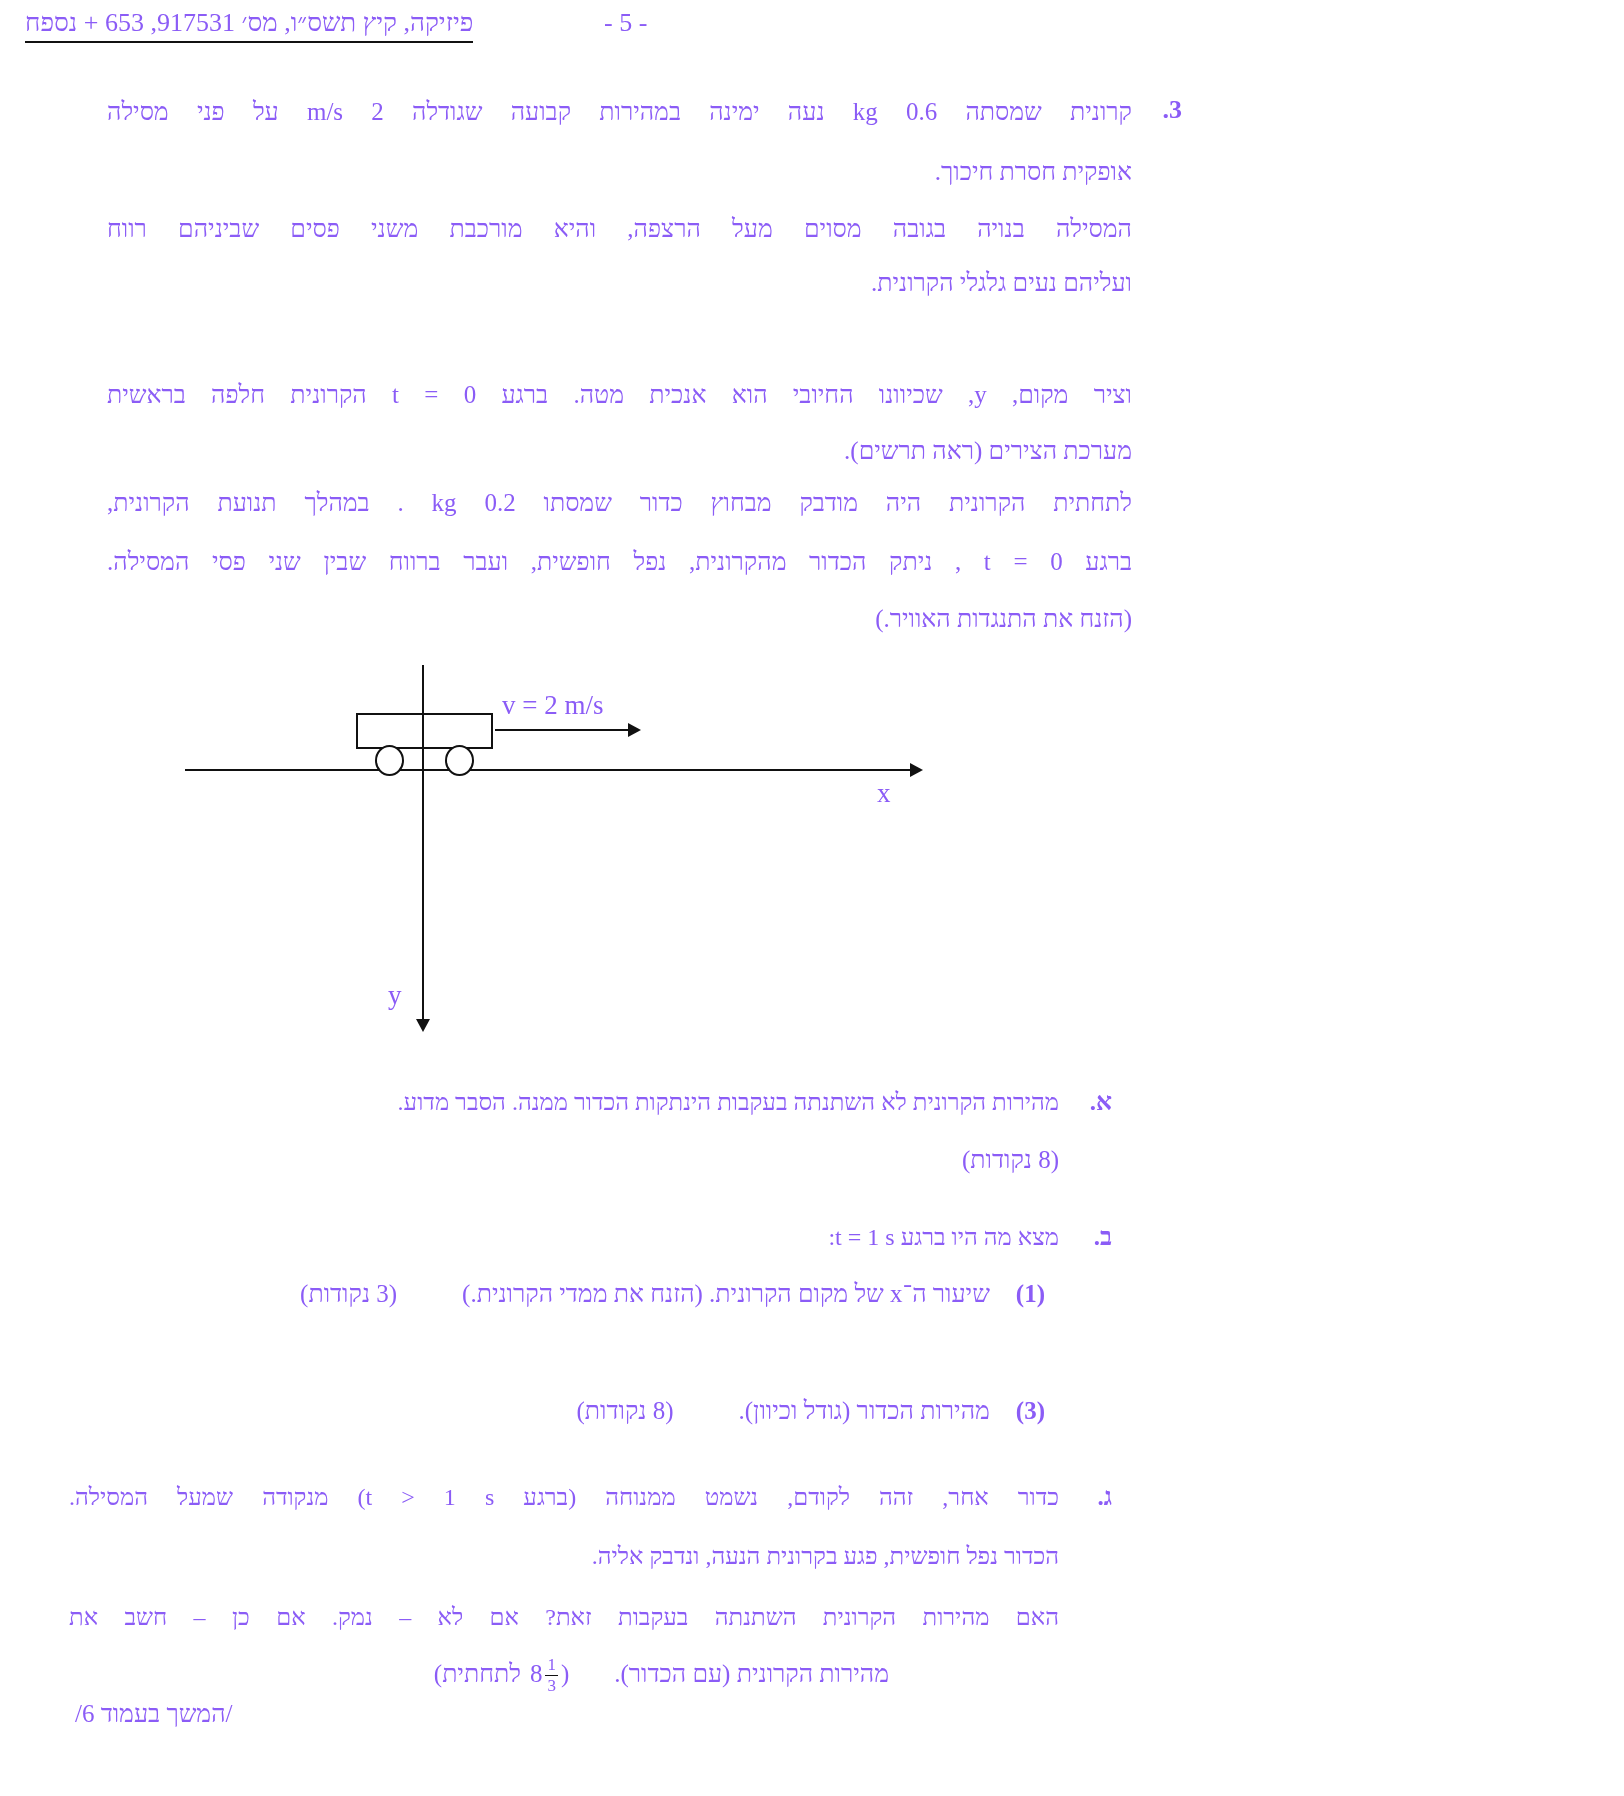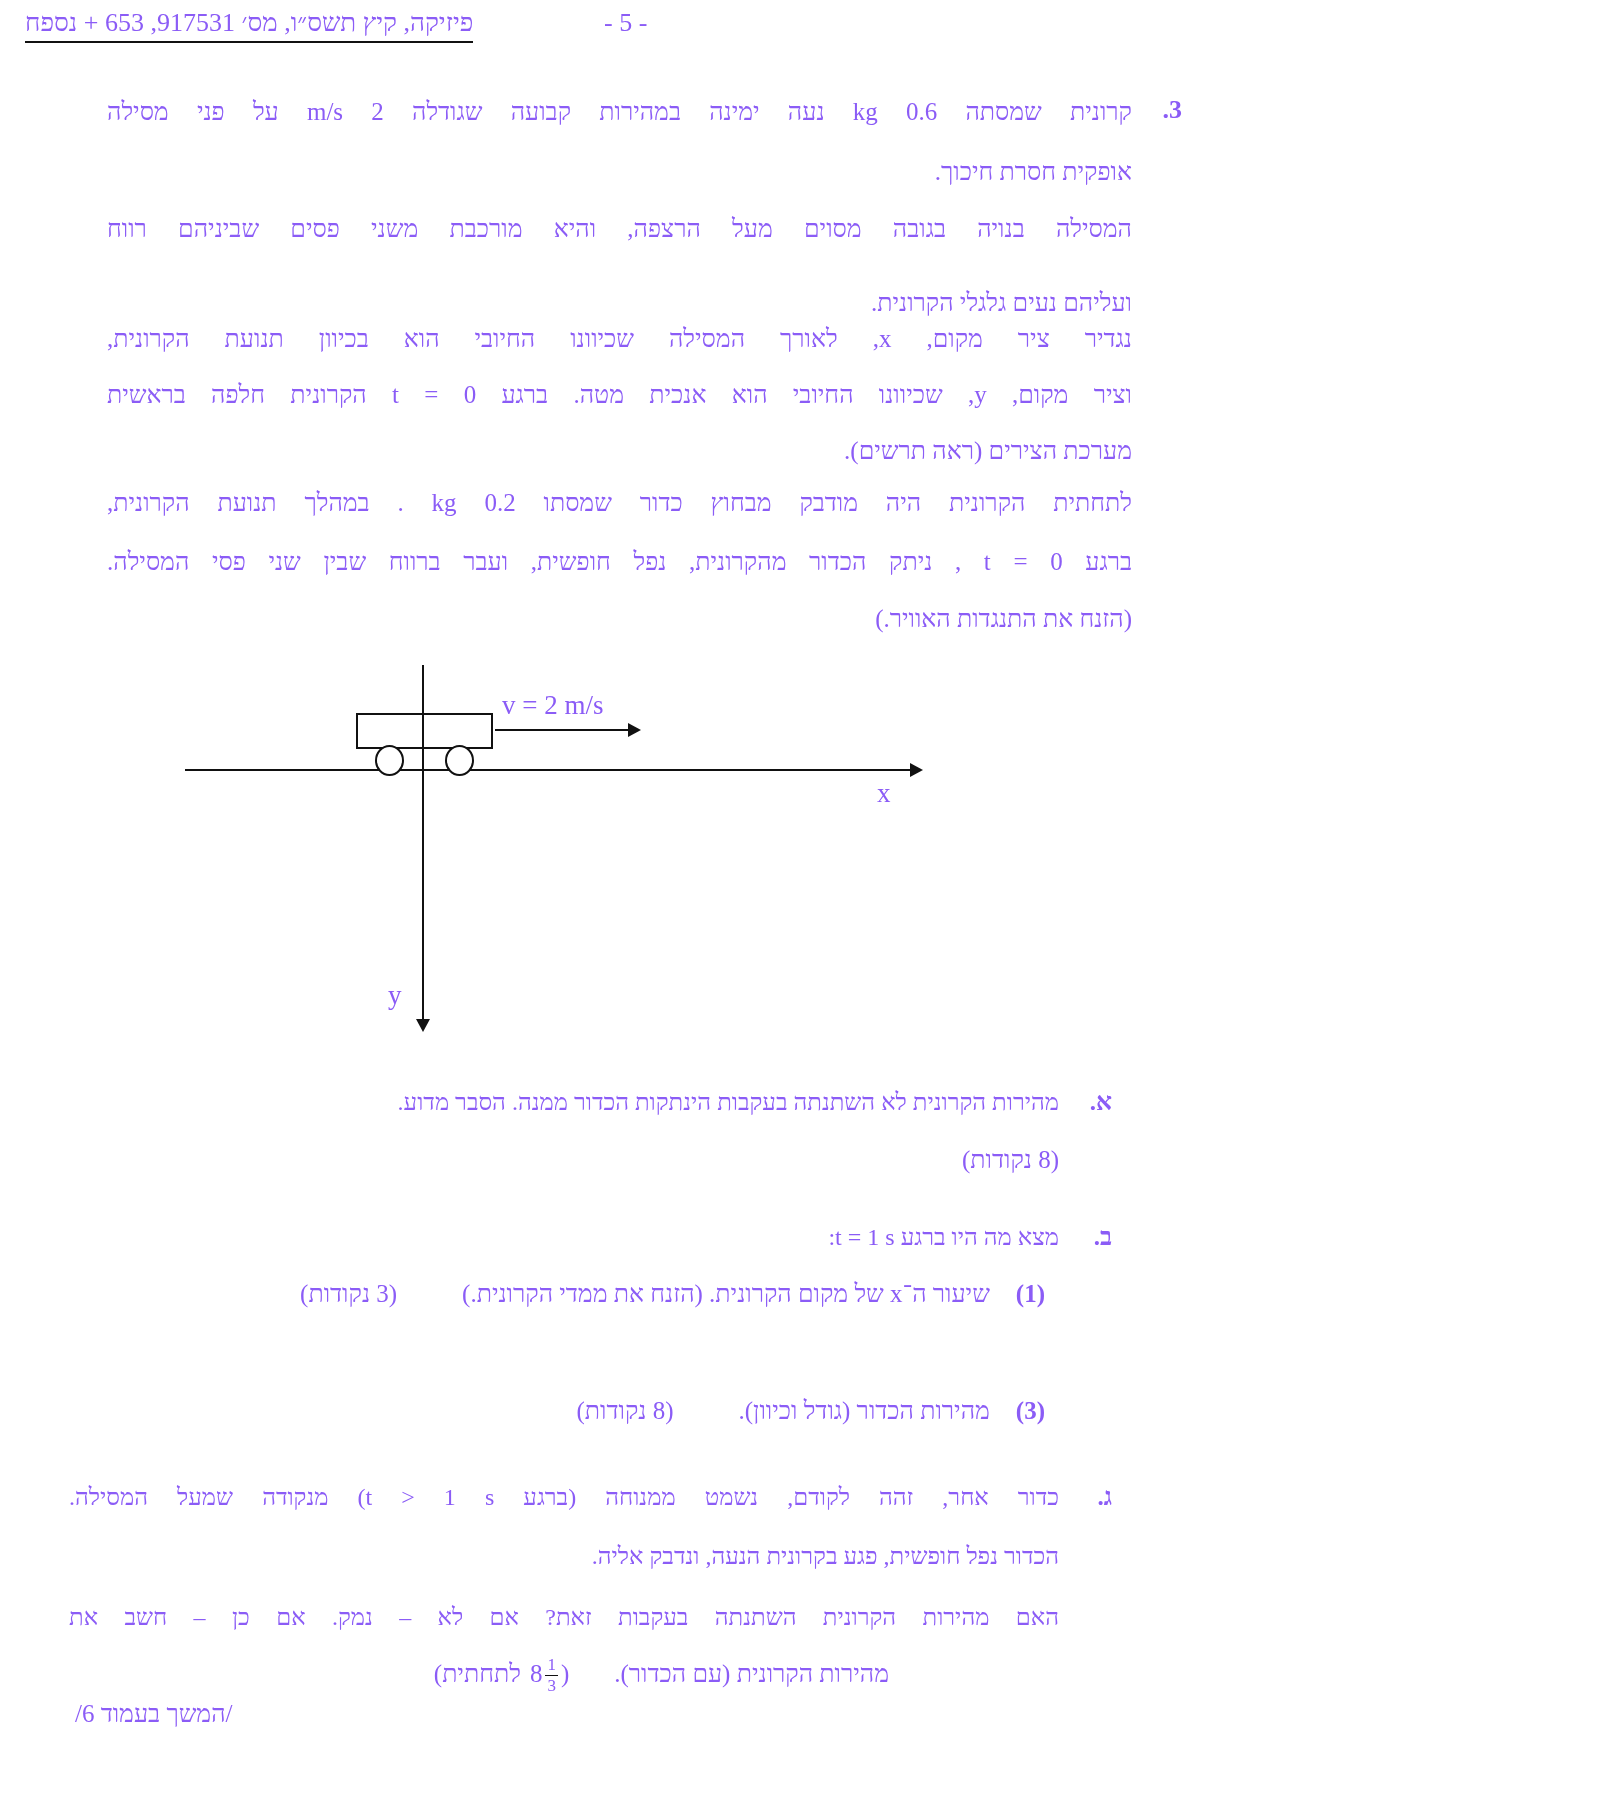--- a/index.html
+++ b/index.html
@@ -79,22 +79,21 @@
 
 <div class="page">
 
   <div class="header-title">פיזיקה, קיץ תשס״ו, מס׳ 917531, 653 + נספח</div>
   <div class="page-num">- 5 -</div>
 
   <div class="q-number">3.</div>
   <div class="tline just" style="top:95px">קרונית שמסתה 0.6 kg נעה ימינה במהירות קבועה שגודלה 2 m/s על פני מסילה</div>
   <div class="tline" style="top:155px">אופקית חסרת חיכוך.</div>
   <div class="tline just" style="top:212px">המסילה בנויה בגובה מסוים מעל הרצפה, והיא מורכבת משני פסים שביניהם רווח</div>
-  <div class="tline" style="top:286px">ועליהם נעים גלגלי הקרונית.</div>
-  <div class="tline just" style="top:322px">נגדיר ציר מקום, x, לאורך המסילה שכיוונו החיובי הוא בכיוון תנועת הקרונית,</div>
+  <div class="tline" style="top:266px">ועליהם נעים גלגלי הקרונית.</div>
   <div class="tline just" style="top:378px">וציר מקום, y, שכיוונו החיובי הוא אנכית מטה. ברגע t = 0 הקרונית חלפה בראשית</div>
   <div class="tline" style="top:434px">מערכת הצירים (ראה תרשים).</div>
   <div class="tline just" style="top:486px">לתחתית הקרונית היה מודבק מבחוץ כדור שמסתו 0.2 kg . במהלך תנועת הקרונית,</div>
   <div class="tline just" style="top:545px">ברגע t = 0 , ניתק הכדור מהקרונית, נפל חופשית, ועבר ברווח שבין שני פסי המסילה.</div>
   <div class="tline" style="top:602px">(הזנח את התנגדות האוויר.)</div>
 
   <div>
     <div class="dline" style="left:422px;top:665px;width:2px;height:357px;"></div>
     <div class="arrow-down" style="left:416px;top:1019px;"></div>
     <div class="dline" style="left:185px;top:769px;width:728px;height:2px;"></div>

